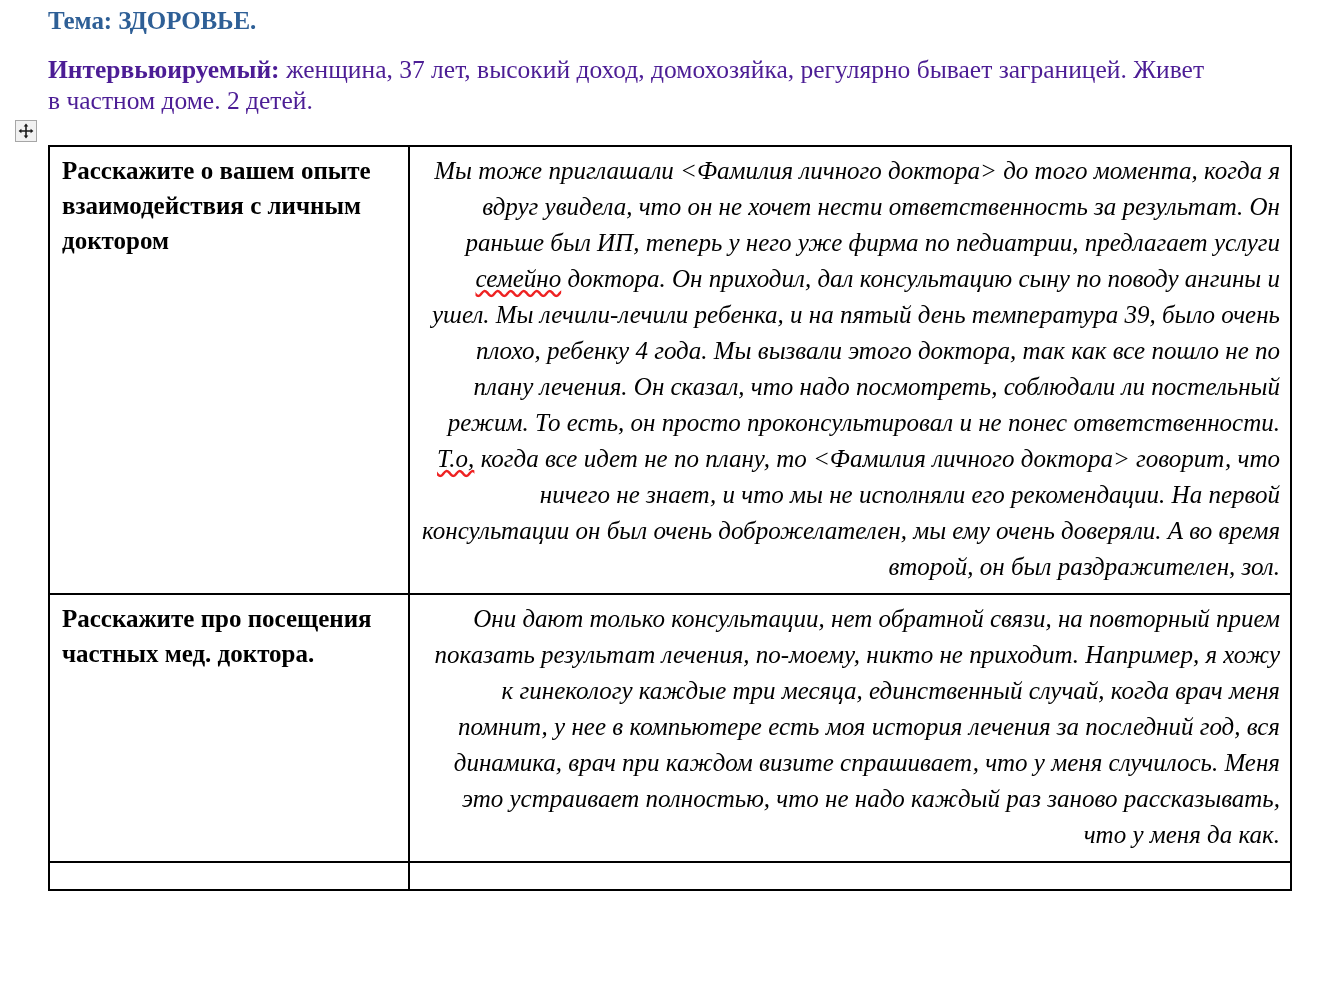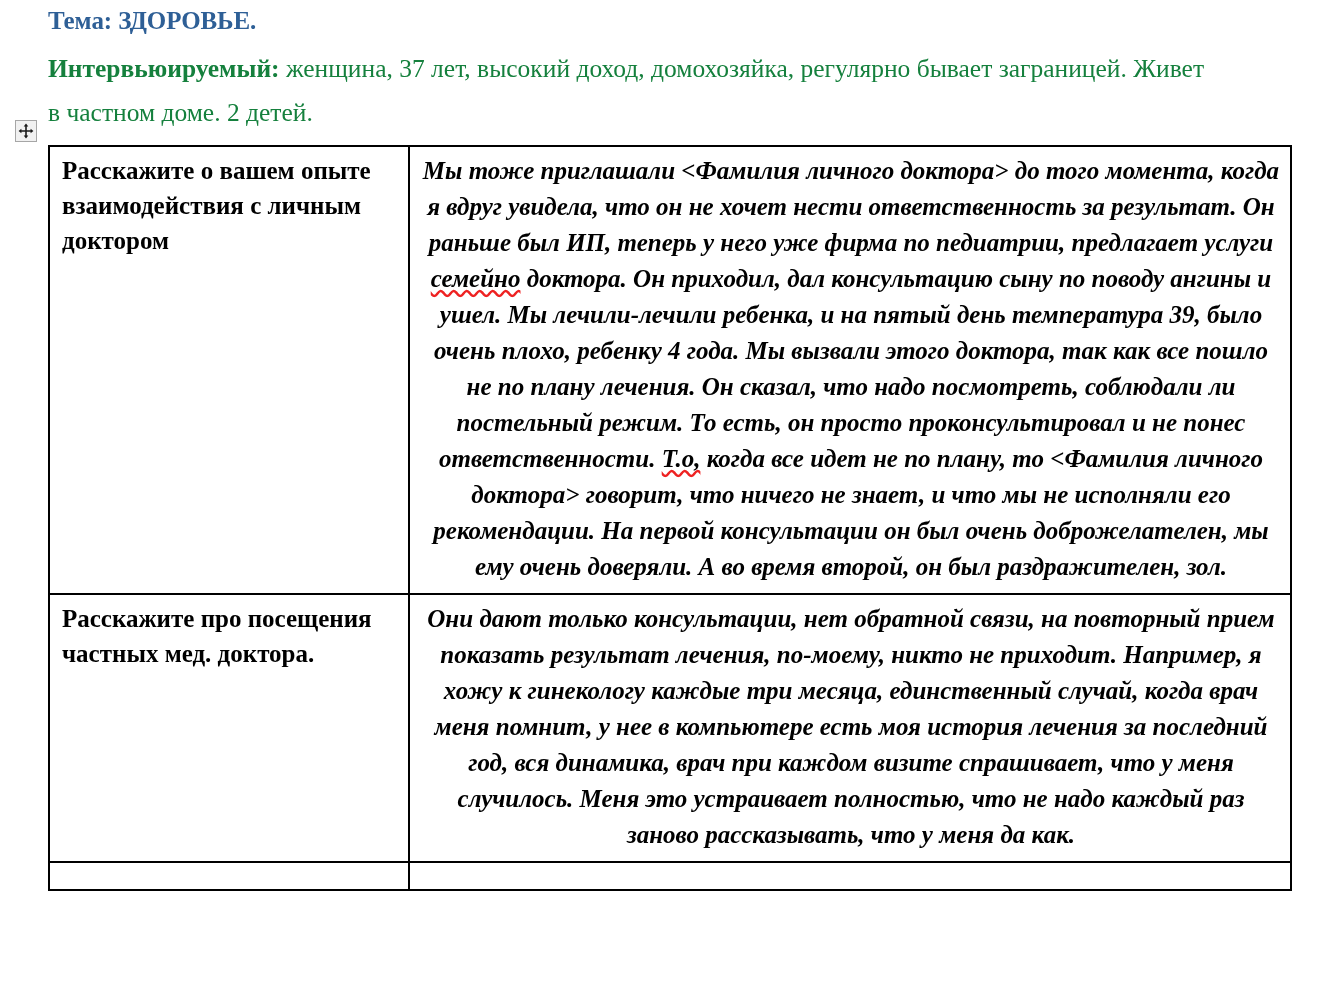--- a/index.html
+++ b/index.html
@@ -34,23 +34,23 @@
     font-weight: bold;
     font-size: 25px;
     line-height: 34px;
     color: #2E5F96;
     letter-spacing: -0.1px;
     white-space: nowrap;
   }
   .respondent-block {
     font-family: "Liberation Serif", "DejaVu Serif", serif;
     font-size: 25.5px;
-    line-height: 44px;
-    color: #15803d;
-    margin-top: 9px;
+    line-height: 31px;
+    color: #4c1d95;
+    margin-top: 16px;
   }
   .respondent-block .lbl {
     font-weight: bold;
   }
 
   
   .move-handle {
     position: absolute;
     left: 15px;
     top: 120px;
@@ -85,26 +85,26 @@
 
   .q-text {
     font-family: "Liberation Serif", "DejaVu Serif", serif;
     font-weight: bold;
     font-size: 25px;
     line-height: 35px;
     color: #000000;
   }
   .a-text {
     font-family: "Liberation Serif", "DejaVu Serif", serif;
-    font-weight: bold;
+    font-weight: normal;
     font-style: italic;
     font-size: 25px;
     line-height: 36px;
     color: #000000;
-    text-align: center;
+    text-align: right;
   }
 
   
   .sp {
     position: relative;
     display: inline;
     text-decoration: underline wavy #ee2222;
     text-decoration-skip-ink: none;
     text-underline-offset: 2px;
   }

